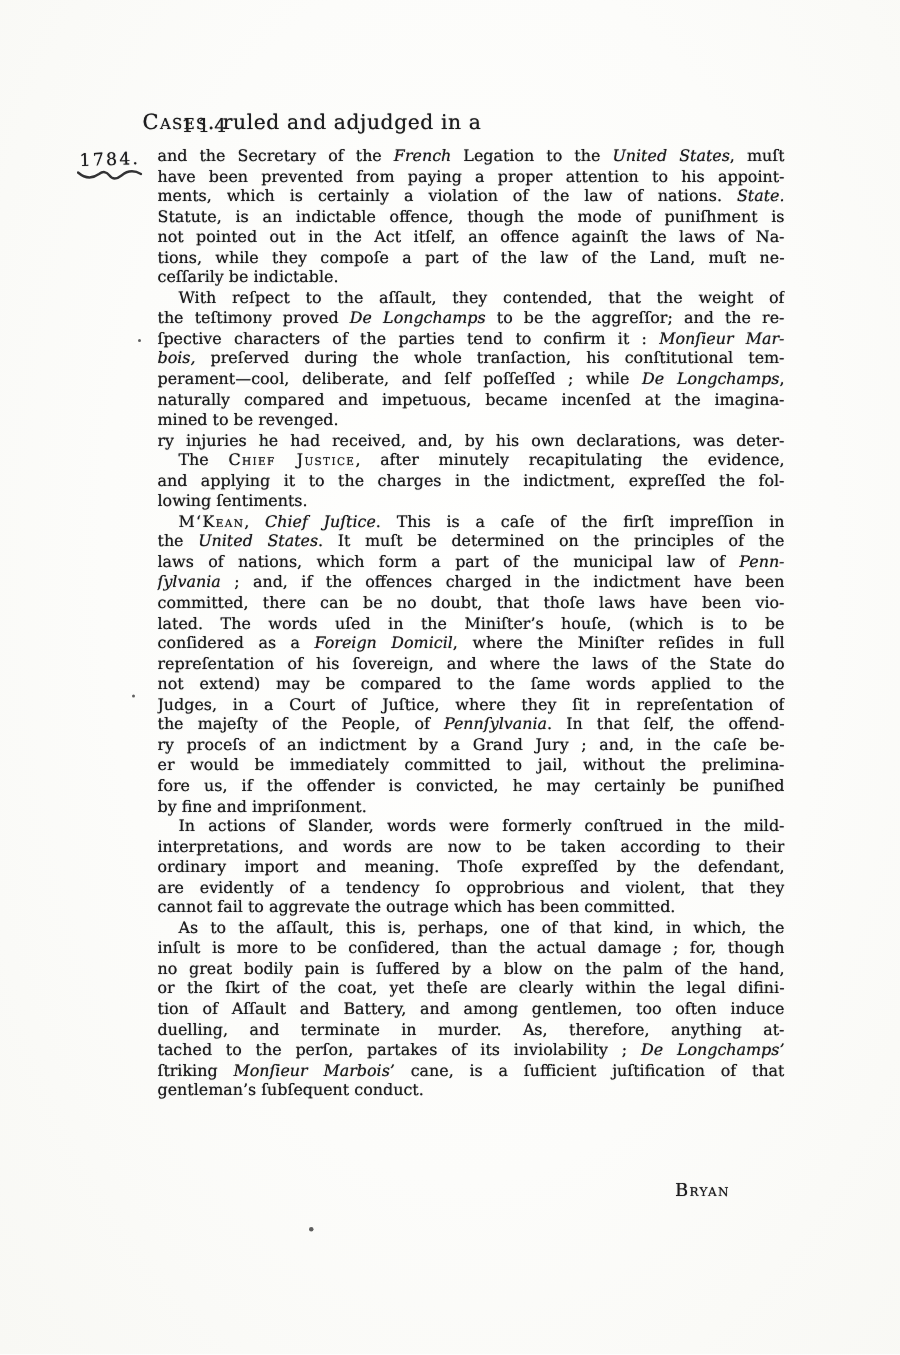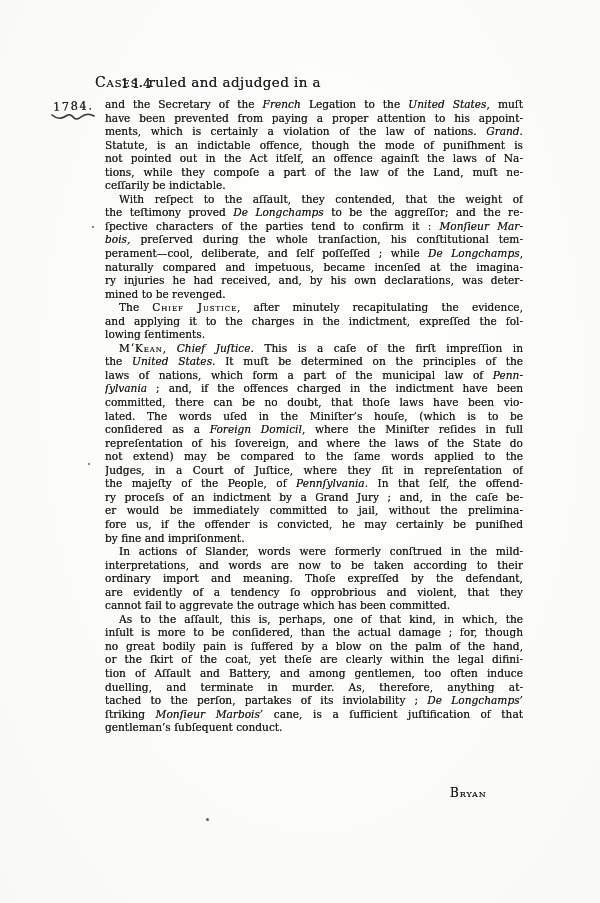--- a/index.html
+++ b/index.html
@@ -42,33 +42,33 @@
     <div class="running-title"><span class="sc">Cases.</span><span> ruled and adjudged in a</span></div>
 
     <div class="margin-year">1784.</div>
     <svg class="year-flourish" width="44" height="12" viewBox="0 0 44 12">
       <path d="M1,5 Q8,11 15,6 Q19,3 22,7 Q25,11 30,7 Q36,2 43,6" fill="none" stroke="#1c1c1e" stroke-width="1.6" stroke-linecap="round" opacity="0.9"></path>
     </svg>
 
     <div class="body-block">
         <div class="line"><span>and the Secretary of the </span><span class="i">French</span><span> Legation to the </span><span class="i">United States</span><span>, muſt</span></div>
         <div class="line"><span>have been prevented from paying a proper attention to his appoint-</span></div>
-        <div class="line"><span>ments, which is certainly a violation of the law of nations. </span><span class="i">Grand.</span></div>
+        <div class="line"><span>ments, which is certainly a violation of the law of nations. </span><span class="i">State.</span></div>
         <div class="line"><span>Statute, is an indictable offence, though the mode of puniſhment is</span></div>
         <div class="line"><span>not pointed out in the Act itſelf, an offence againſt the laws of Na-</span></div>
         <div class="line"><span>tions, while they compoſe a part of the law of the Land, muſt ne-</span></div>
         <div class="line end"><span>ceſſarily be indictable.</span></div>
         <div class="line first"><span>With reſpect to the aſſault, they contended, that the weight of</span></div>
         <div class="line"><span>the teſtimony proved </span><span class="i">De Longchamps</span><span> to be the aggreſſor; and the re-</span></div>
         <div class="line"><span>ſpective characters of the parties tend to confirm it : </span><span class="i">Monſieur Mar-</span></div>
         <div class="line"><span class="i">bois,</span><span> preſerved during the whole tranſaction, his conſtitutional tem-</span></div>
         <div class="line"><span>perament—cool, deliberate, and ſelf poſſeſſed ; while </span><span class="i">De Longchamps</span><span>,</span></div>
         <div class="line"><span>naturally compared and impetuous, became incenſed at the imagina-</span></div>
+        <div class="line end"><span>mined to be revenged.</span></div>
         <div class="line"><span>ry injuries he had received, and, by his own declarations, was deter-</span></div>
-        <div class="line end"><span>mined to be revenged.</span></div>
         <div class="line first"><span>The </span><span class="sc">Chief Justice</span><span>, after minutely recapitulating the evidence,</span></div>
         <div class="line"><span>and applying it to the charges in the indictment, expreſſed the fol-</span></div>
         <div class="line end"><span>lowing ſentiments.</span></div>
         <div class="line first"><span class="sc">M‘Kean</span><span>, </span><span class="i">Chief Juſtice</span><span>. This is a caſe of the firſt impreſſion in</span></div>
         <div class="line"><span>the </span><span class="i">United States</span><span>. It muſt be determined on the principles of the</span></div>
         <div class="line"><span>laws of nations, which form a part of the municipal law of </span><span class="i">Penn-</span></div>
         <div class="line"><span class="i">ſylvania</span><span> ; and, if the offences charged in the indictment have been</span></div>
         <div class="line"><span>committed, there can be no doubt, that thoſe laws have been vio-</span></div>
         <div class="line"><span>lated. The words uſed in the Miniſter’s houſe, (which is to be</span></div>
         <div class="line"><span>conſidered as a </span><span class="i">Foreign Domicil</span><span>, where the Miniſter reſides in full</span></div>

